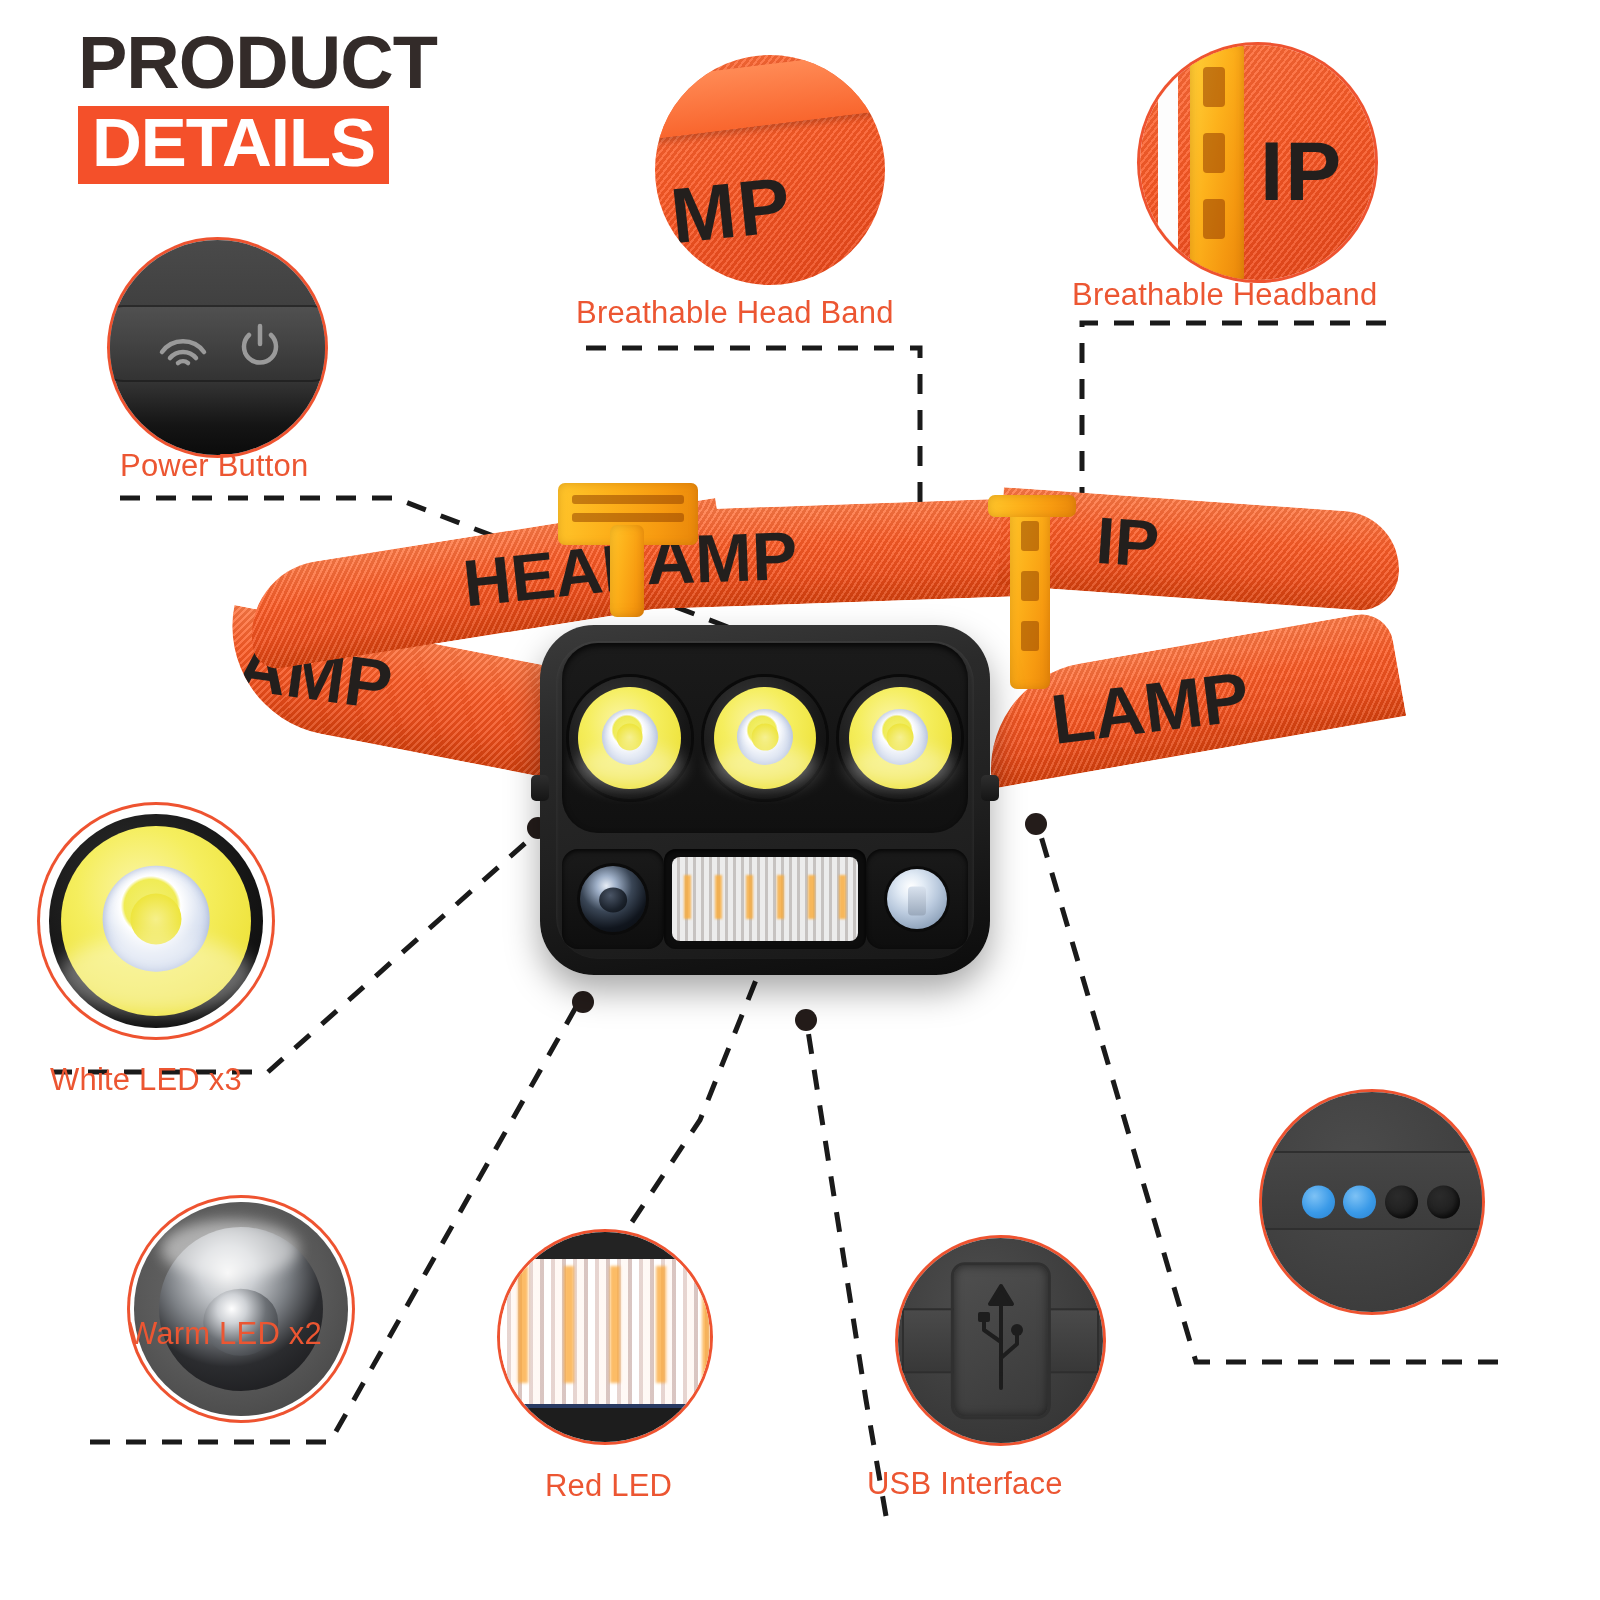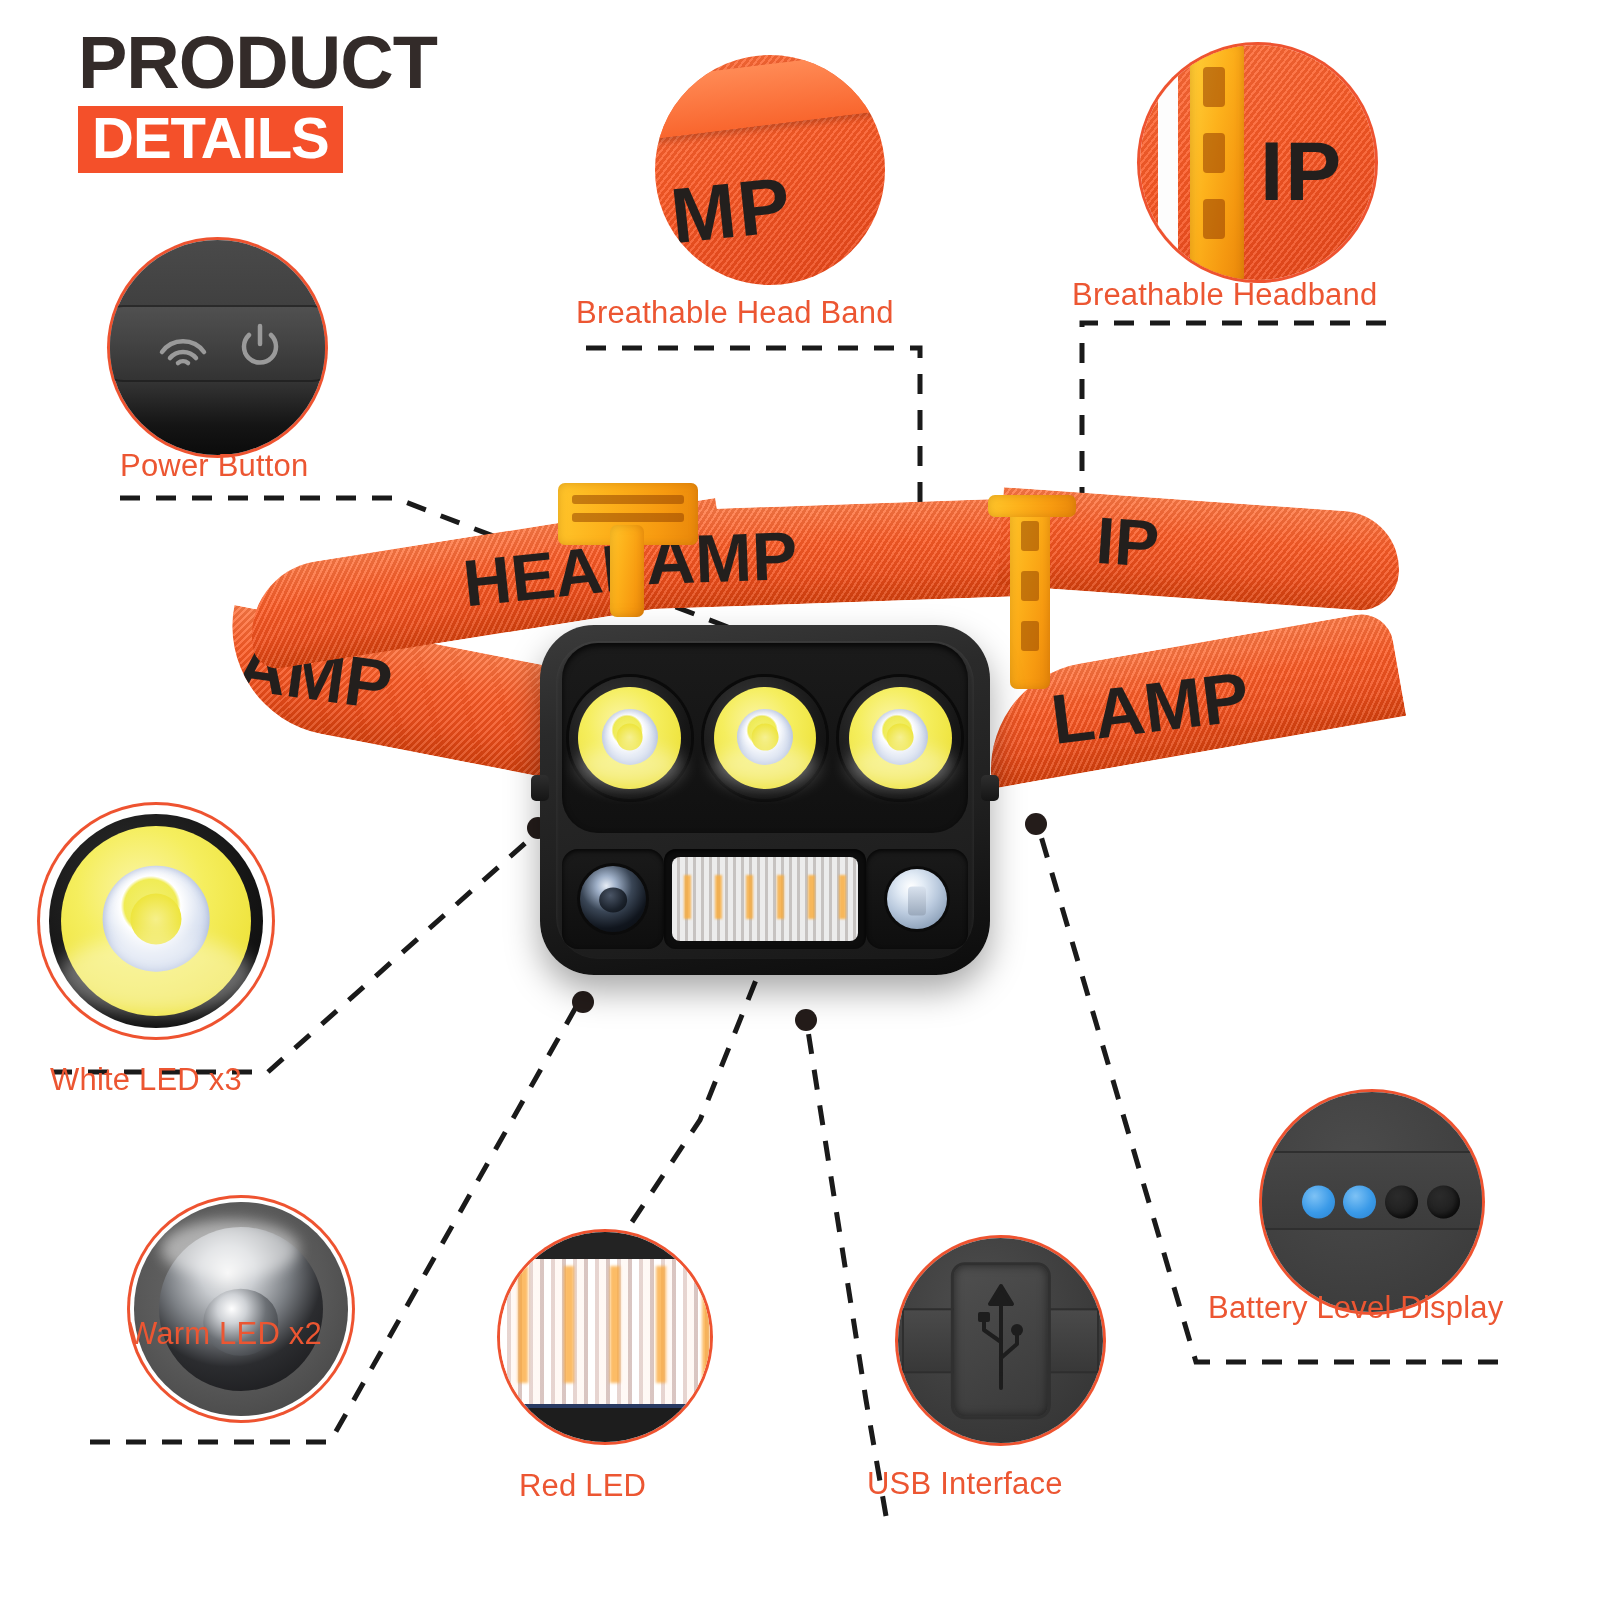--- a/index.html
+++ b/index.html
@@ -14,21 +14,21 @@
   .title-block{position:absolute;left:78px;top:28px;}
   .title-line1{
     font-size:74px;line-height:0.95;font-weight:bold;color:#332b29;
     letter-spacing:-1px;
   }
   .title-line2-wrap{
     display:inline-block;background:#f4502a;margin-top:8px;
     padding:4px 14px 8px 14px;
   }
   .title-line2{
-    font-size:58px;line-height:0.95;font-weight:bold;color:#ffffff;
+    font-size:69px;line-height:0.95;font-weight:bold;color:#ffffff;
     letter-spacing:-1px;
   }
 
   
   .callout-label{
     position:absolute;color:#ec5632;font-size:31px;white-space:nowrap;
     letter-spacing:0.2px;
   }
 
   
@@ -366,21 +366,21 @@
   </div>
   <div class="callout-label" style="left:128px;top:1316px;">Warm LED x2</div>
 
   <div class="bubble ring" style="left:500px;top:1232px;width:210px;height:210px;">
     <div class="red-bg"></div>
     <div class="red-warm"></div>
     <div class="red-top"></div>
     <div class="red-bluestripe"></div>
     <div class="red-bot"></div>
   </div>
-  <div class="callout-label" style="left:519px;top:1468px;">Red LED</div>
+  <div class="callout-label" style="left:545px;top:1468px;">Red LED</div>
 
   <div class="bubble ring" style="left:898px;top:1238px;width:205px;height:205px;">
     <div class="usb-bg"></div>
     <div class="usb-wing" style="left:2%;"></div>
     <div class="usb-wing" style="right:2%;"></div>
     <div class="usb-plate"></div>
     <div style="position:absolute;left:50%;top:50%;transform:translate(-50%,-50%);">
       <svg width="58" height="118" viewBox="0 0 58 118">
         <g stroke="#1d1d1d" stroke-width="4" fill="none" stroke-linecap="round" stroke-linejoin="round">
           <path d="M29 108 L29 20"></path>
@@ -397,21 +397,20 @@
   <div class="callout-label" style="left:867px;top:1466px;">USB Interface</div>
 
   <div class="bubble ring" style="left:1262px;top:1092px;width:220px;height:220px;">
     <div class="bat-bg"></div>
     <div class="bat-band"></div>
     <div class="bat-dot bat-on" style="left:18%;"></div>
     <div class="bat-dot bat-on" style="left:37%;"></div>
     <div class="bat-dot bat-off" style="left:56%;"></div>
     <div class="bat-dot bat-off" style="left:75%;"></div>
   </div>
-  <div class="callout-label" style="left:1208px;top:1290px;">Battery Level Display</div>
 
   <div id="product">
 
     <div class="strap" style="left:10px;top:190px;width:430px;height:110px;
                 border-radius:0 0 60px 200px;transform:rotate(11deg);overflow:hidden;">
       <div class="strap-skin"></div>
       <div class="strap-label" style="left:14px;top:14px;font-size:70px;transform:rotate(-3deg);">AMP</div>
     </div>
 
     <div class="strap" style="left:36px;top:80px;width:480px;height:100px;

